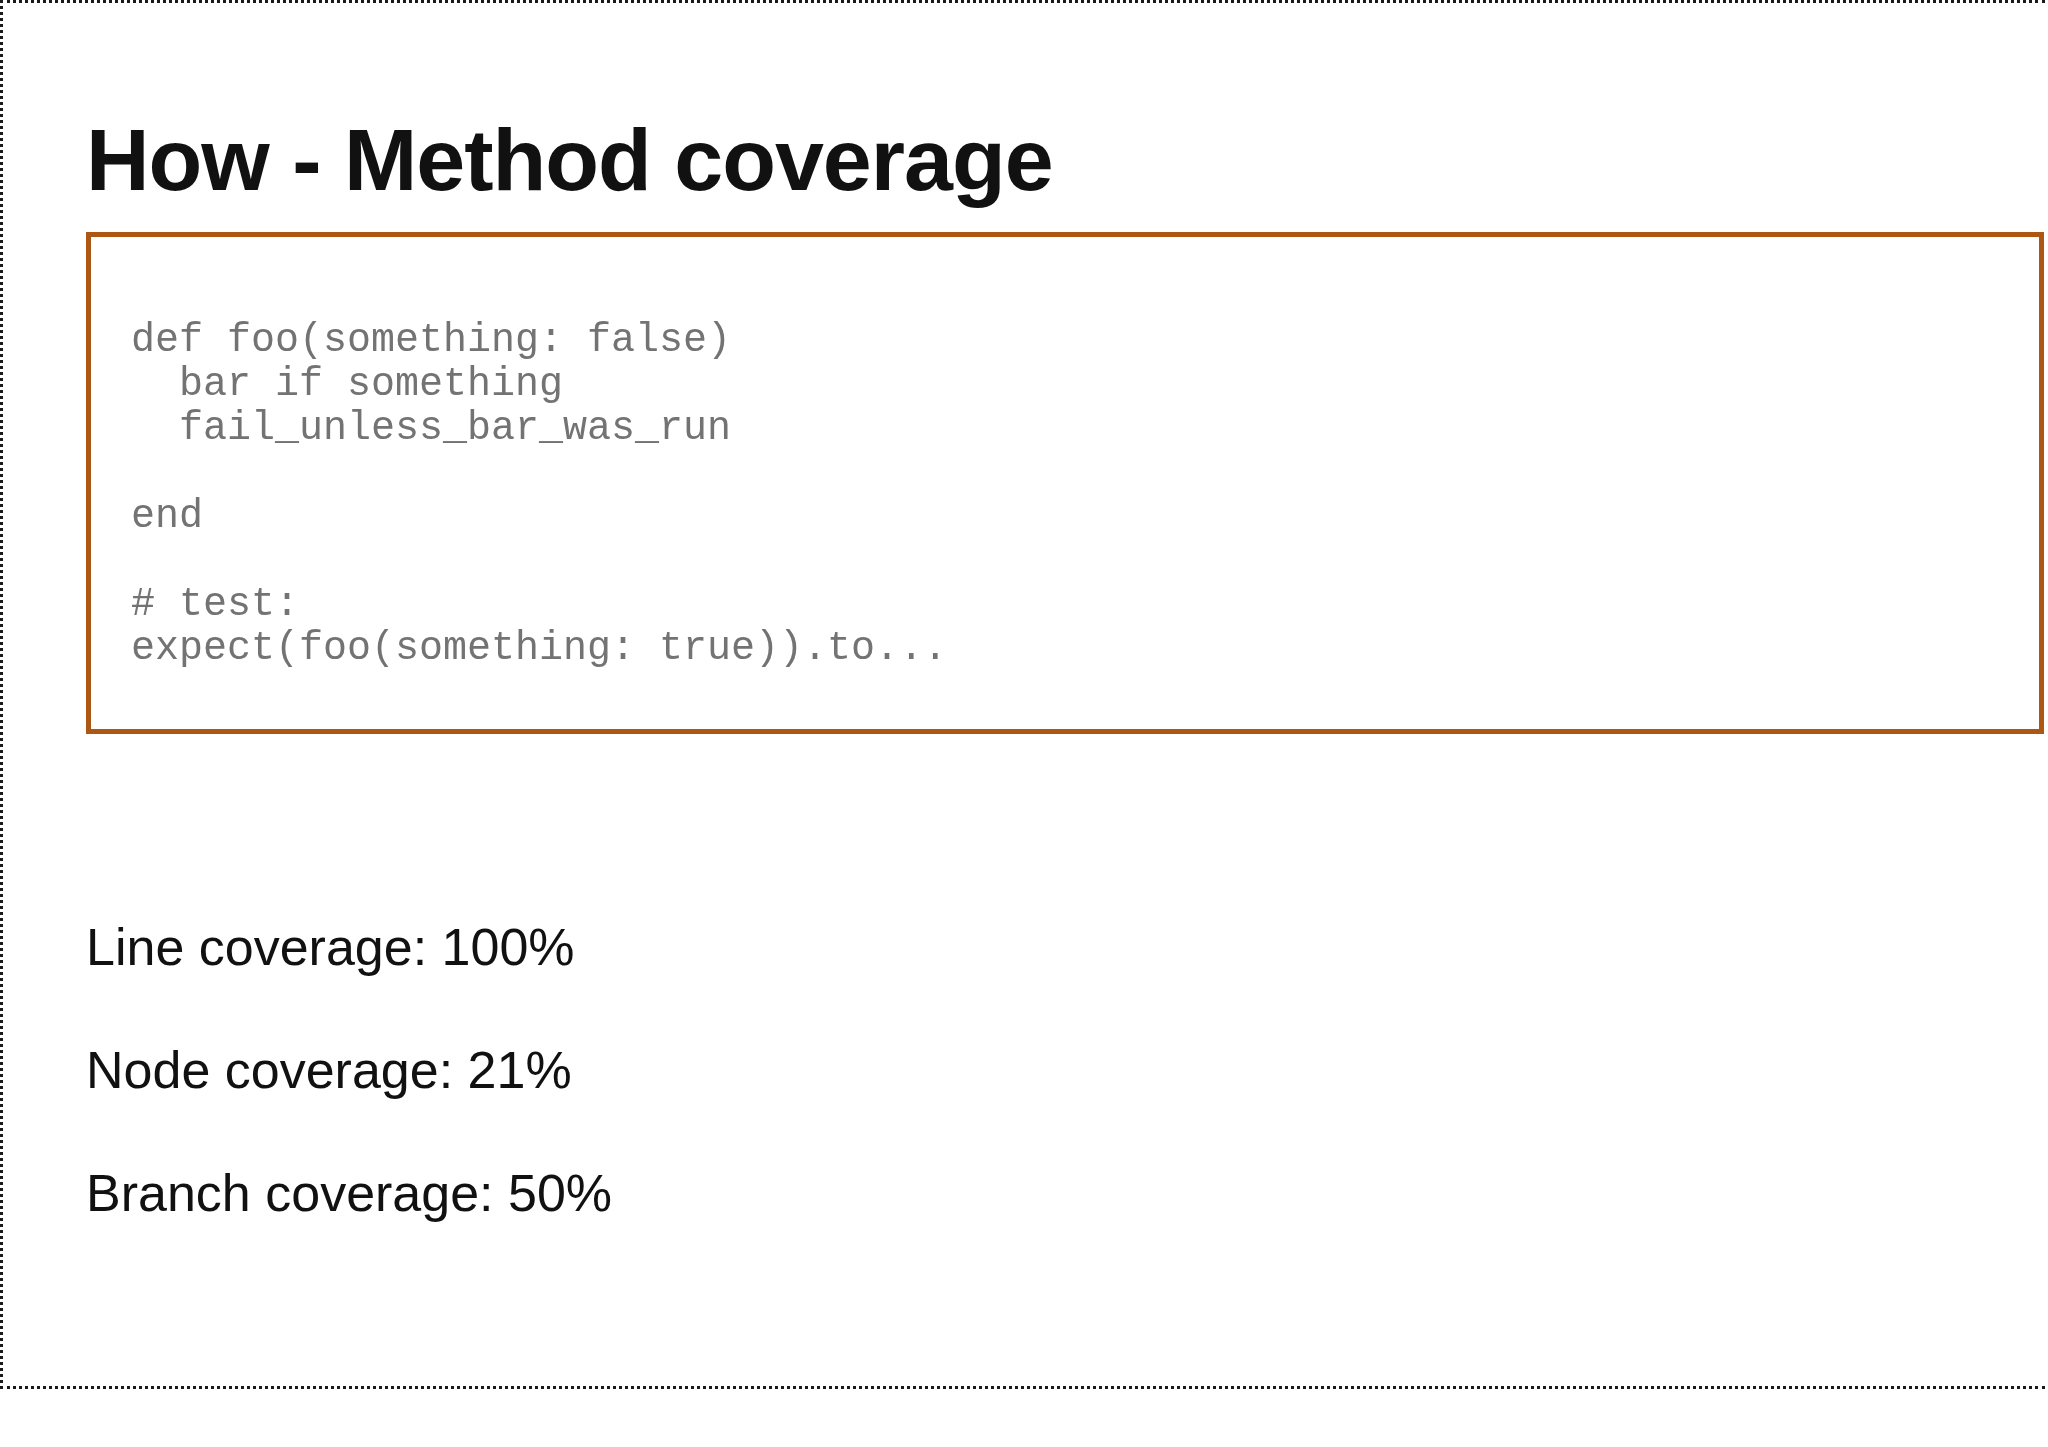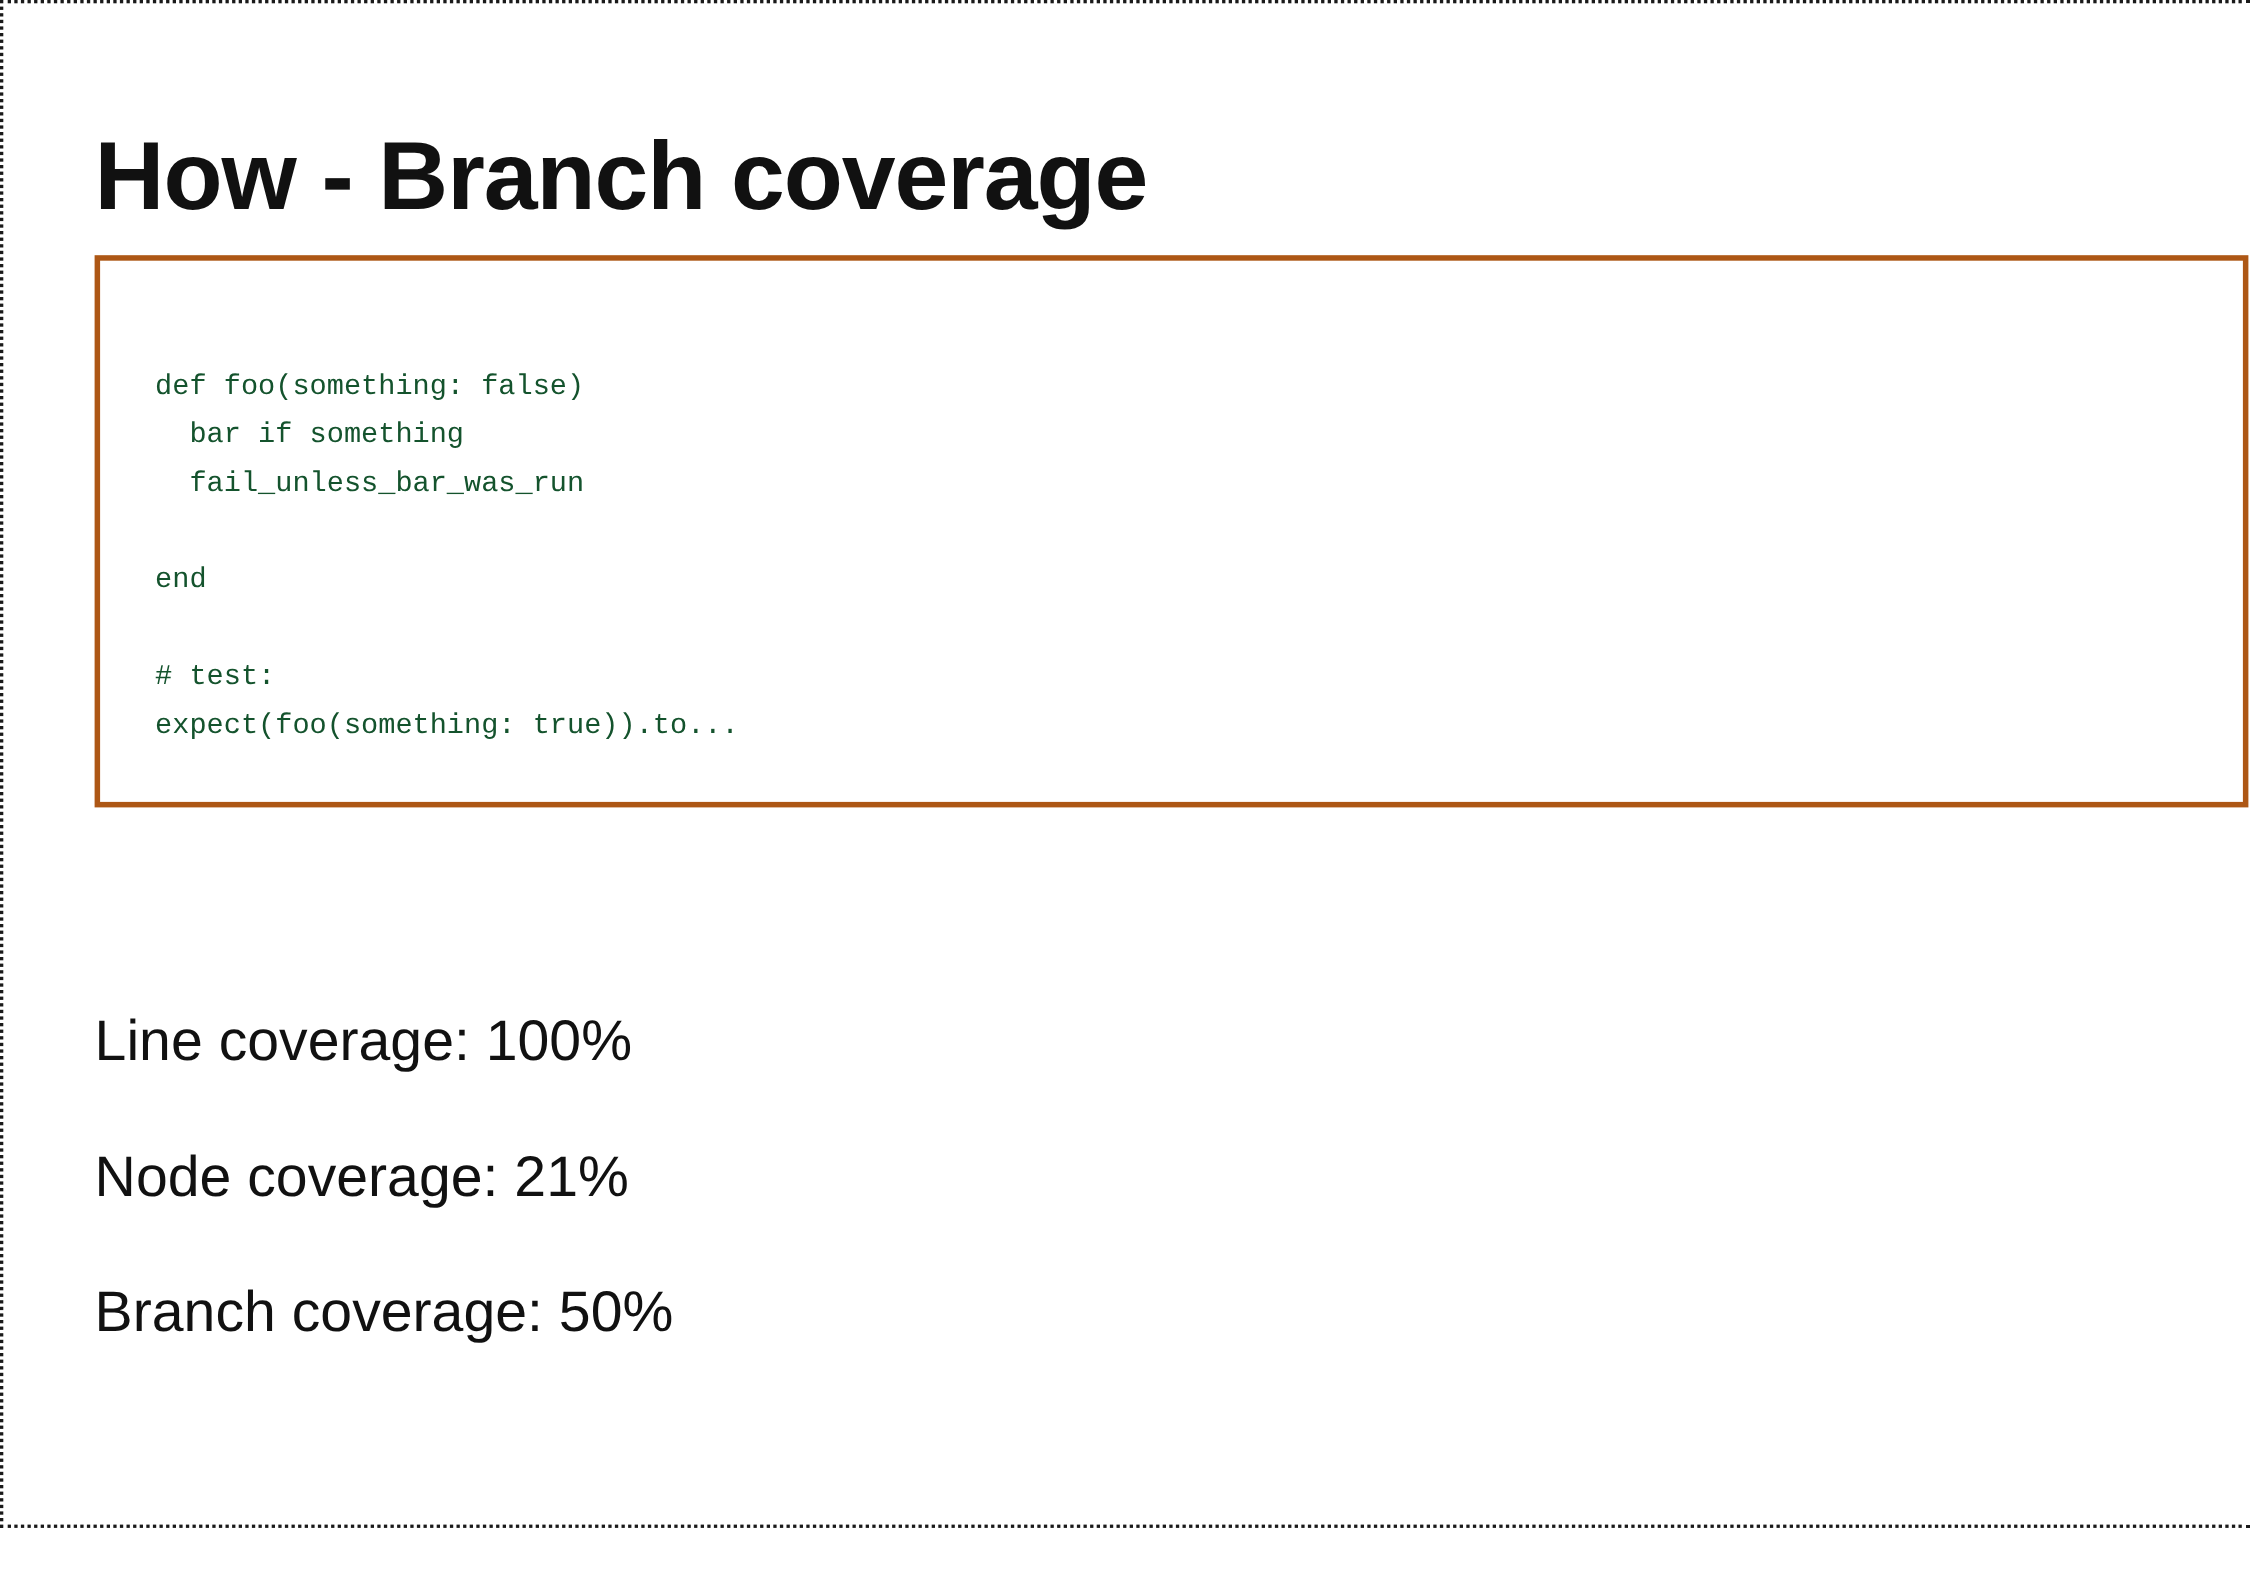--- a/index.html
+++ b/index.html
@@ -45,26 +45,26 @@
     position: absolute;
     left: 83px;
     top: 229px;
     width: 1958px;
     height: 502px;
     box-sizing: border-box;
     border: 5px solid #ad5715;
     background: #ffffff;
   }
   .code-box pre {
-    margin: 16px;
+    margin: 6px;
     padding: 76px 0 0 34px;
     font-family: "Liberation Mono", "DejaVu Sans Mono", monospace;
-    font-size: 26px;
+    font-size: 40px;
     line-height: 44px;
-    color: #14532d;
+    color: #737373;
     white-space: pre;
   }
   .coverage-line {
     position: absolute;
     left: 83px;
     font-size: 52px;
     line-height: 1.15;
     color: #111111;
     white-space: nowrap;
   }
@@ -72,21 +72,21 @@
   .cov-1 { top: 915px; }
   .cov-2 { top: 1038px; }
   .cov-3 { top: 1161px; }
 </style>
 </head>
 <body>
 
 <div class="stage">
   <div class="slide">
 
-    <h1 class="slide-title">How - Branch coverage</h1>
+    <h1 class="slide-title">How - Method coverage</h1>
 
     <div class="code-box" style="border-color: rgb(173, 87, 21);">
       <pre>def foo(something: false)
   bar if something
   fail_unless_bar_was_run
 
 end
 
 # test:
 expect(foo(something: true)).to...</pre>

